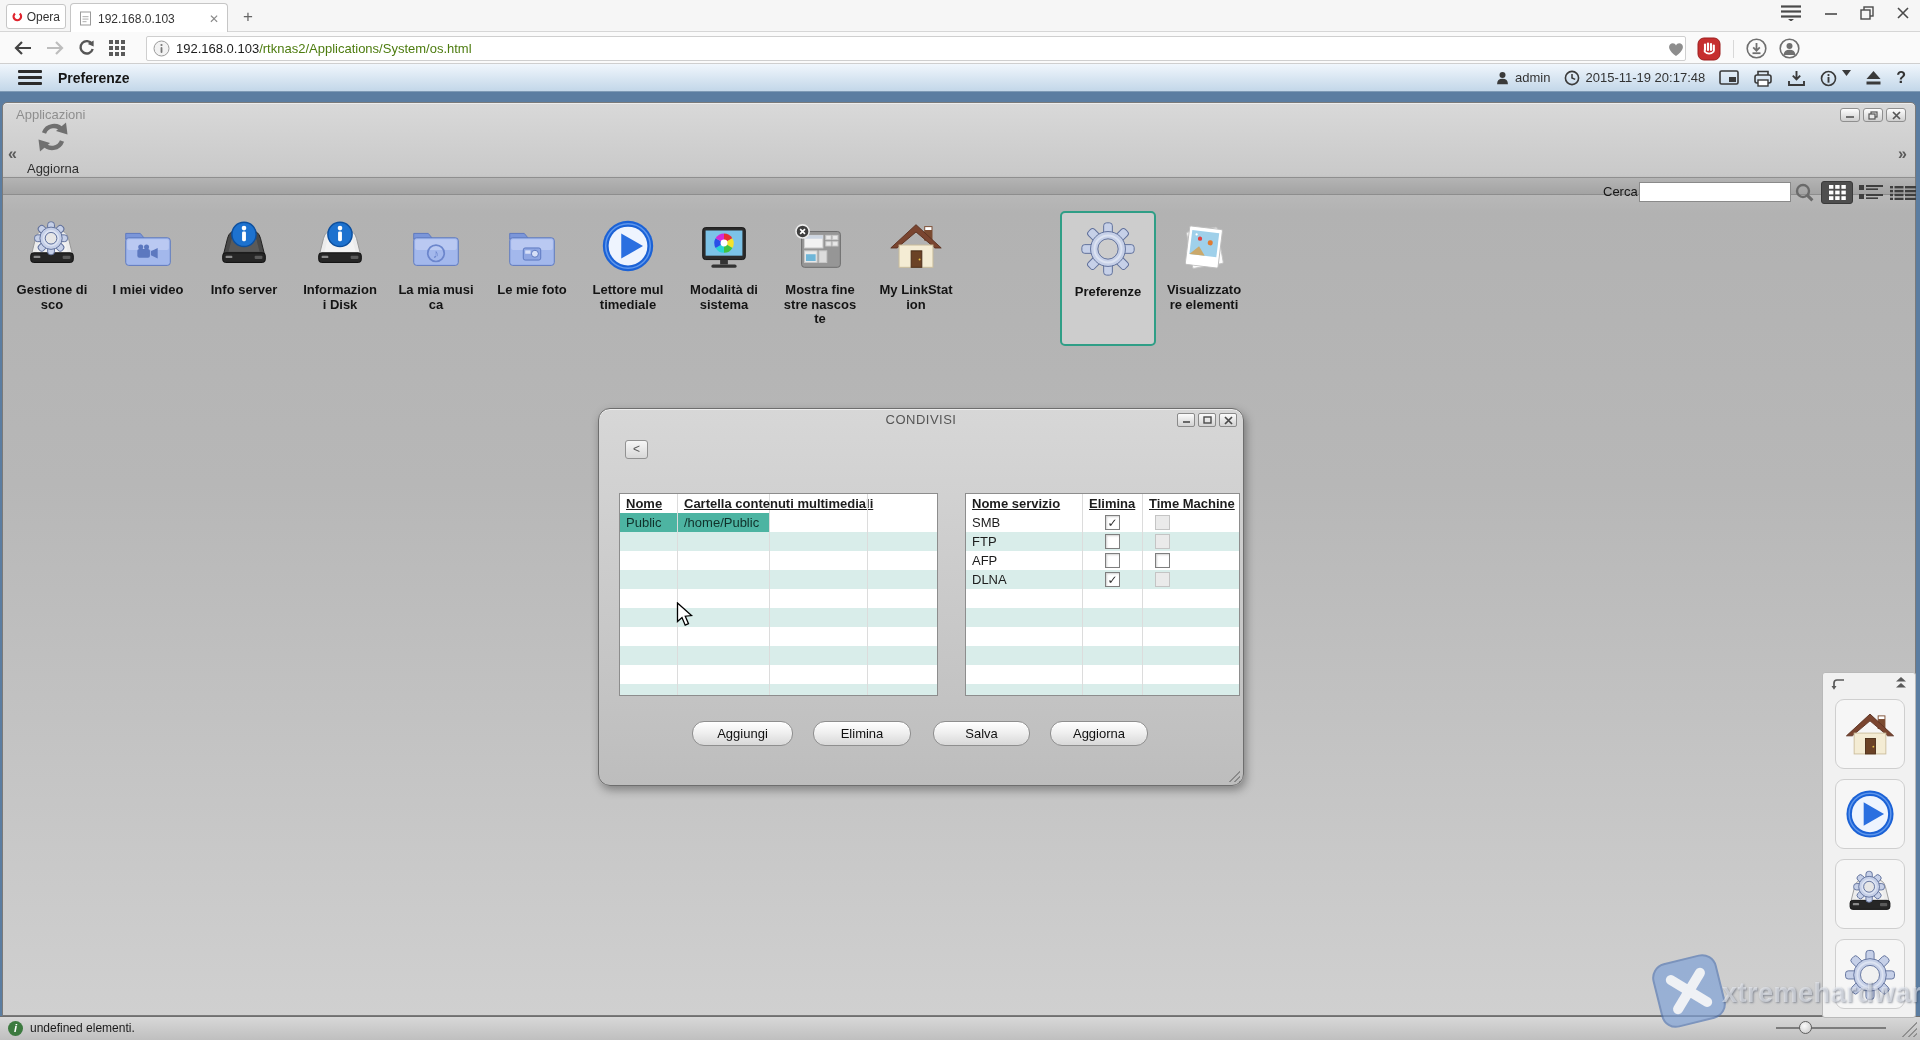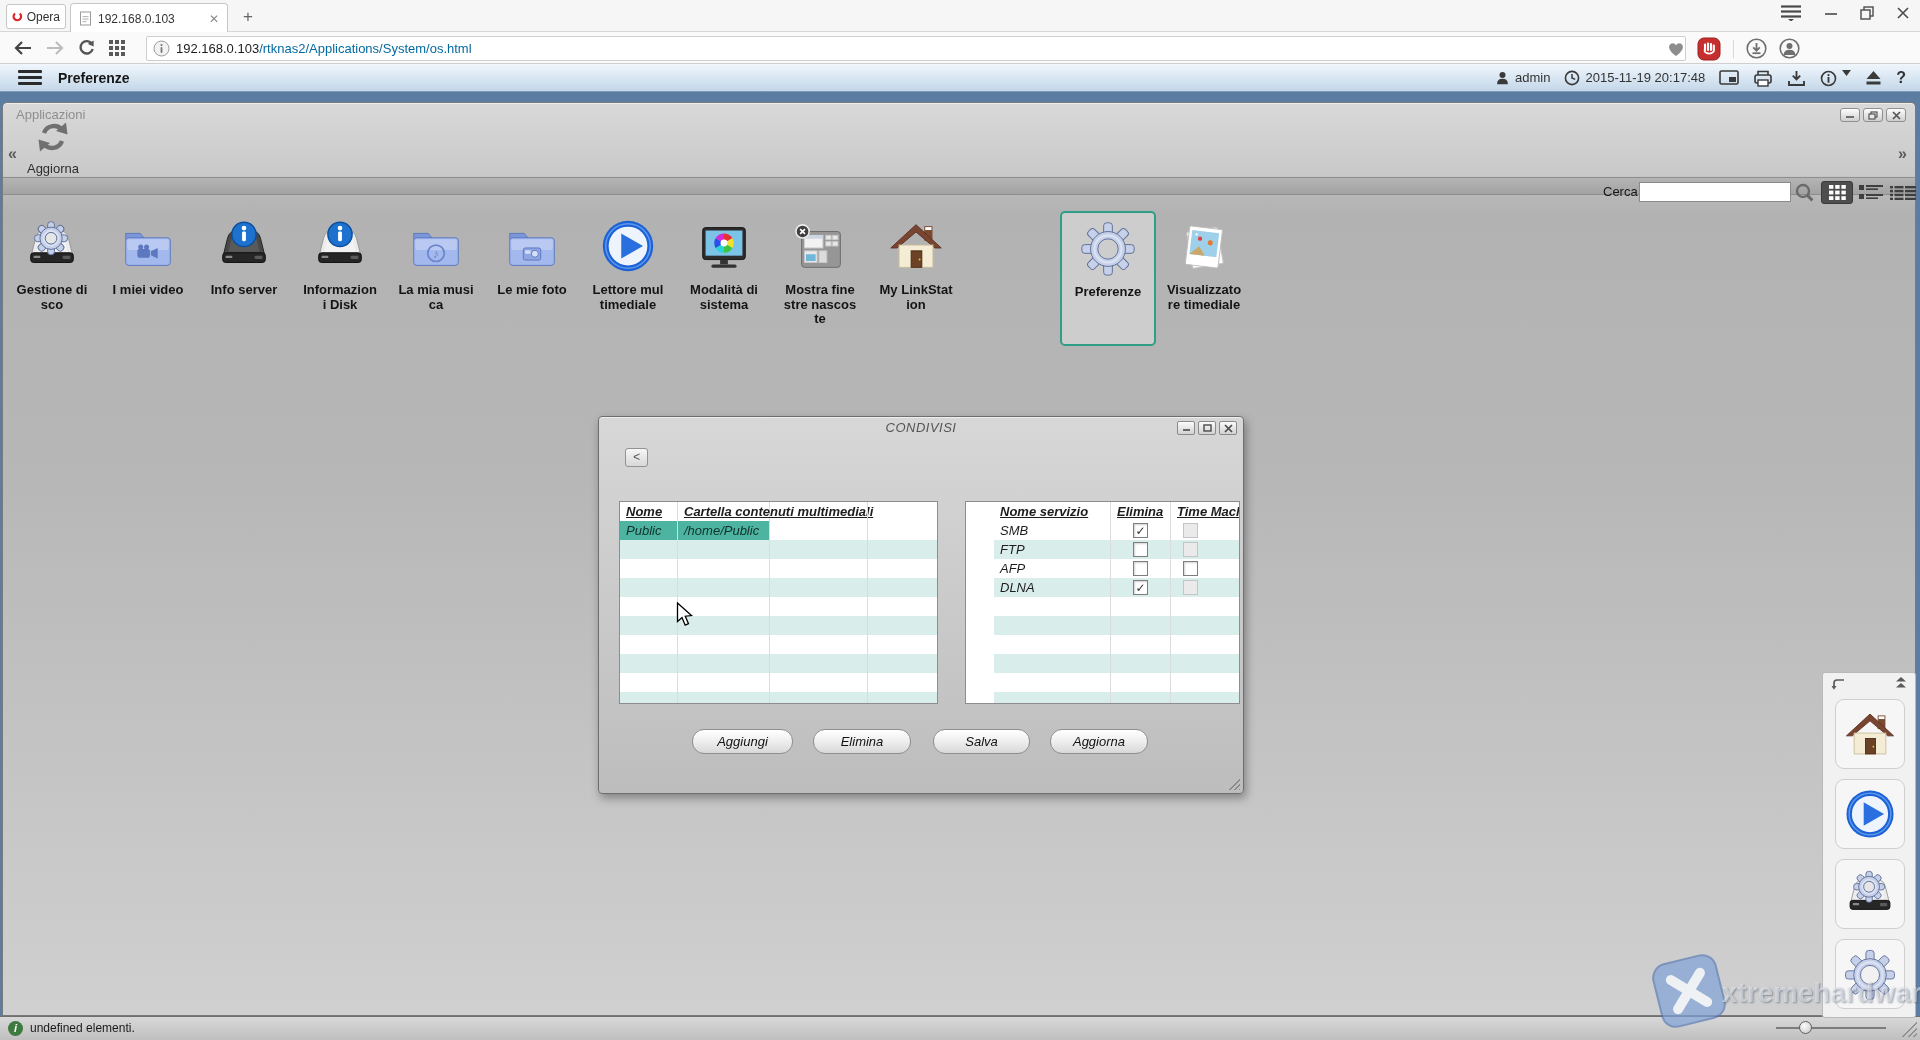--- a/index.html
+++ b/index.html
@@ -10,21 +10,21 @@
   .tabstrip{position:absolute;left:0;top:0;width:1920px;height:32px;background:#f6f6f6;border-bottom:1px solid #d6d6d6;}
   .opera-btn{position:absolute;left:6px;top:4px;width:60px;height:25px;border:1px solid #c6c6c6;border-radius:3px;background:#fff;display:flex;align-items:center;gap:4px;padding:0 5px;font-size:12px;color:#333;}
   .tab{position:absolute;left:70px;top:3px;width:158px;height:30px;background:#fff;border:1px solid #c6c6c6;border-bottom:none;border-radius:4px 4px 0 0;display:flex;align-items:center;gap:6px;padding:0 8px;font-size:12px;color:#333;}
   .tab .close{margin-left:auto;color:#8a8a8a;font-size:12px;}
   .newtab{position:absolute;left:238px;top:7px;width:20px;height:20px;font-size:17px;color:#666;text-align:center;line-height:19px;}
   .win-ctrls{position:absolute;right:10px;top:4px;display:flex;gap:22px;align-items:center;color:#4a4a4a;}
   .addressbar{position:absolute;left:0;top:32px;width:1920px;height:32px;background:#fafafa;border-bottom:1px solid #cfcfcf;display:flex;align-items:center;}
   .nav-ic{margin-left:14px;display:flex;align-items:center;}
   .urlbox{position:absolute;left:146px;top:4px;width:1540px;height:25px;background:#fff;border:1px solid #cfcfcf;border-radius:2px;display:flex;align-items:center;padding:0 6px;font-size:13px;}
   .urlbox .host{color:#1c1c1c;}
-  .urlbox .path{color:#0369a1;}
+  .urlbox .path{color:#4d7c0f;}
   .addr-right{position:absolute;right:120px;top:4px;height:25px;display:flex;align-items:center;gap:12px;}
   .vsep{width:1px;height:18px;background:#d8d8d8;}
 
   
   .nas-header{position:absolute;left:0;top:64px;width:1920px;height:28px;background:linear-gradient(#f0f6fc,#c3d7e9);border-bottom:1px solid #7e9ab5;display:flex;align-items:center;}
   .burger{margin-left:18px;width:24px;display:flex;flex-direction:column;gap:3px;}
   .burger span{height:3px;background:#2b2b2b;border-radius:1px;}
   .nas-title{margin-left:16px;font-size:14px;font-weight:bold;color:#161616;}
   .nas-right{position:absolute;right:14px;top:0;height:28px;display:flex;align-items:center;gap:14px;color:#333;font-size:13px;}
   .nas-right .grp{display:flex;align-items:flex-start;gap:5px;}
@@ -45,35 +45,35 @@
   .mag{position:absolute;left:1792px;top:5px;}
   .viewbtn{position:absolute;top:3px;width:32px;height:23px;border-radius:3px;display:flex;align-items:center;justify-content:center;}
   .viewbtn.active{background:#4e4e4e;border:1px solid #3a3a3a;}
   .icon-grid{position:absolute;left:0;top:108px;width:100%;height:140px;}
   .app-cell{position:absolute;top:2px;width:96px;height:131px;padding-top:2px;cursor:pointer;}
   .app-cell .app-icon{width:62px;height:62px;margin:0 auto;}
   .app-label{margin-top:6px;font-size:13px;line-height:14.5px;font-weight:bold;color:#141414;text-align:center;white-space:pre-line;max-height:40px;overflow:hidden;}
   .app-cell.selected{border:2px solid var(--sel-border,#2f9e86);border-radius:5px;background:#cdcdcd;top:0;height:135px;padding-top:4px;}
 
   
-  .dialog{position:absolute;left:598px;top:324px;width:646px;height:378px;border:1px solid #6e6e6e;border-radius:4px;background:linear-gradient(#d7d7d7,#bdbdbd);box-shadow:2px 4px 10px rgba(0,0,0,.35),inset 0 1px 0 #eee;z-index:10;font-style:italic;}
+  .dialog{position:absolute;left:598px;top:316px;width:646px;height:378px;border:1px solid #6e6e6e;border-radius:12px;background:linear-gradient(#d7d7d7,#bdbdbd);box-shadow:2px 4px 10px rgba(0,0,0,.35),inset 0 1px 0 #eee;z-index:10;}
   .dlg-title{position:absolute;left:0;top:0;width:100%;height:22px;text-align:center;font-size:13px;color:#555;letter-spacing:.5px;line-height:22px;}
   .dlg-btns{position:absolute;right:6px;top:4px;display:flex;gap:3px;}
   .dlg-mini{width:18px;height:14px;border:1px solid #8a8a8a;border-radius:2px;background:linear-gradient(#fbfbfb,#d2d2d2);display:flex;align-items:center;justify-content:center;}
   .back-btn{position:absolute;left:26px;top:31px;width:23px;height:19px;border:1px solid #929292;border-radius:3px;background:linear-gradient(#f6f6f6,#d8d8d8);font-size:12px;color:#555;text-align:center;line-height:17px;}
   .dtable{position:absolute;background:#fff;border:1px solid #8d8d8d;overflow:hidden;margin-left:8px;}
   .dtable .trow{display:grid;height:19px;align-items:center;font-size:13px;color:#1d1d1d;}
   .dtable .trow.head{font-weight:bold;}
   .dtable .trow.head .cell{text-decoration:underline;white-space:nowrap;overflow:visible;}
   .dtable .cell{padding-left:6px;height:19px;line-height:19px;border-right:1px solid #dcdcdc;}
   .dtable .trow.stripe{background:var(--stripe,#d9edea);}
   .cell.selcell{background:var(--sel-teal,#4db4a2);color:#10302a;}
   .shares{left:12px;top:84px;width:319px;height:203px;}
   .shares .trow{grid-template-columns:58px 92px 98px 1fr;}
-  .services{left:358px;top:84px;width:275px;height:203px;padding-left:28px;}
+  .services{left:358px;top:84px;width:275px;height:203px;}
   .services .trow{grid-template-columns:117px 60px 1fr;}
   .cbwrap{display:flex;align-items:center;justify-content:center;height:19px;border-right:1px solid #dcdcdc;}
   .cb{width:15px;height:15px;border:1px solid #7e7e7e;background:#fff;display:flex;align-items:center;justify-content:center;font-size:12px;color:#2e2e2e;box-shadow:inset 1px 1px 2px rgba(0,0,0,.18);}
   .cb.disabled{background:#eaeaea;border-color:#c4c4c4;box-shadow:none;}
   .dlg-btn{position:absolute;top:312px;height:25px;border:1px solid #8f8f8f;border-radius:12px;background:linear-gradient(#ffffff,#f0f0f0 45%,#d8d8d8);font-size:13px;color:#111;display:flex;align-items:center;justify-content:center;box-shadow:inset 0 1px 0 #fff;cursor:pointer;}
   .grip{position:absolute;background:repeating-linear-gradient(135deg,transparent 0 2px,#8a8a8a 2px 3.5px);clip-path:polygon(100% 0,100% 100%,0 100%);}
 
   
   .dock{position:absolute;left:1822px;top:580px;width:94px;height:346px;background:#f1f1f1;border:1px solid #b9b9b9;border-radius:3px;z-index:20;}
   .dock-top{position:absolute;left:0;top:0;width:100%;height:22px;display:flex;justify-content:space-between;padding:4px 8px;}
@@ -525,21 +525,21 @@
     <g transform="rotate(7 32 32)">
                 <rect x="15" y="13" width="34" height="40" rx="1.5" fill="#fff" stroke="#bdbdbd"></rect>
                 <rect x="18" y="17" width="28" height="25" fill="#9fd0ea"></rect>
                 <circle cx="27" cy="25" r="2.2" fill="#e04040"></circle>
                 <circle cx="38" cy="28" r="2.6" fill="#e07a30"></circle>
                 <path d="M18 42 L27 33 L34 42 Z" fill="#caa86a"></path>
                 <circle cx="23" cy="21" r="1.2" fill="#fff"></circle>
               </g>
             </svg></div>
   <div class="app-label">Visualizzato
-re timediale</div>
+re elementi</div>
         </div>
       </div>
   </div>
 
   <div class="dialog">
     <div class="dlg-title">CONDIVISI</div>
     <div class="dlg-btns">
       <span class="dlg-mini">
           <svg width="9" height="8" viewBox="0 0 9 8">
             <line x1="1" y1="6" x2="8" y2="6" stroke="#4a4a4a" stroke-width="1.6"></line>

